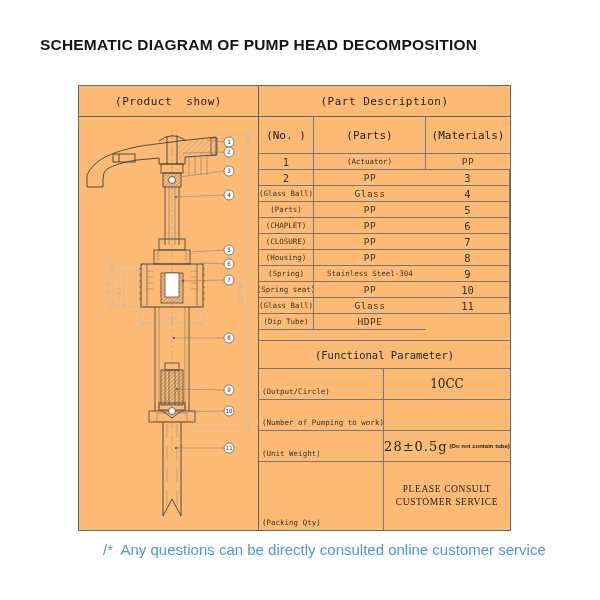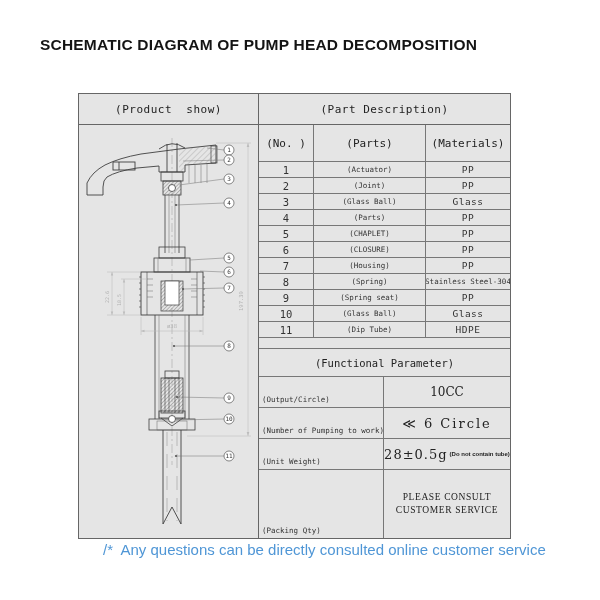--- a/index.html
+++ b/index.html
@@ -6,22 +6,22 @@
   body{
     width:600px;height:600px;position:relative;background:#ffffff;
     font-family:"DejaVu Sans Mono", monospace;color:#2e2e2e;overflow:hidden;
   }
   .title{
     position:absolute;left:40px;top:36px;margin:0;
     font-family:"Liberation Sans", sans-serif;font-weight:700;
     font-size:15.5px;letter-spacing:.2px;color:#141414;white-space:pre;
   }
   .main-box{
-    position:absolute;left:78px;top:93px;width:431px;height:444px;
-    border:1px solid #666;display:flex;box-sizing:content-box;background:#e5e5e5;
+    position:absolute;left:78px;top:85px;width:431px;height:444px;
+    border:1px solid #666;display:flex;box-sizing:content-box;background:#fdba74;
   }
   .left-panel{width:179px;border-right:1px solid #666;display:flex;flex-direction:column;}
   .right-panel{flex:1;display:flex;flex-direction:column;min-width:0;}
   .panel-header{
     height:30px;border-bottom:1px solid #666;display:flex;align-items:center;justify-content:center;
     font-size:11px;color:#222;white-space:pre;letter-spacing:.5px;flex:none;
   }
   .drawing-area{flex:1;position:relative;}
   .drawing-area svg{position:absolute;left:0;top:0;}
 
@@ -302,21 +302,20 @@
     <div class="parts-table">
       <div class="pt-cell pt-head c1">(No. )</div>
       <div class="pt-cell pt-head c2">(Parts)</div>
       <div class="pt-cell pt-head">(Materials)</div>
 
       <div class="pt-cell pt-row no-cell c1">1</div>
       <div class="pt-cell pt-row part-cell c2">(Actuator)</div>
       <div class="pt-cell pt-row mat-cell">PP</div>
 
       <div class="pt-cell pt-row no-cell c1">2</div>
-      <div class="pt-cell pt-row part-cell c2">(Joint)</div>
       <div class="pt-cell pt-row mat-cell">PP</div>
 
       <div class="pt-cell pt-row no-cell c1">3</div>
       <div class="pt-cell pt-row part-cell c2">(Glass Ball)</div>
       <div class="pt-cell pt-row mat-cell">Glass</div>
 
       <div class="pt-cell pt-row no-cell c1">4</div>
       <div class="pt-cell pt-row part-cell c2">(Parts)</div>
       <div class="pt-cell pt-row mat-cell">PP</div>
 
@@ -353,21 +352,20 @@
 
     <div class="func-header">(Functional Parameter)</div>
 
     <div class="fp-rows">
       <div class="fp-row">
         <div class="fp-label">(Output/Circle)</div>
         <div class="fp-value">10CC</div>
       </div>
       <div class="fp-row">
         <div class="fp-label">(Number of Pumping to work)</div>
-        <div class="fp-value circle">≪ 6 Circle</div>
       </div>
       <div class="fp-row">
         <div class="fp-label">(Unit Weight)</div>
         <div class="fp-value">
           <span class="big">28±0.5g</span>
           <span class="note">(Do not contain tube)</span>
         </div>
       </div>
       <div class="fp-row last">
         <div class="fp-label">(Packing Qty)</div>

